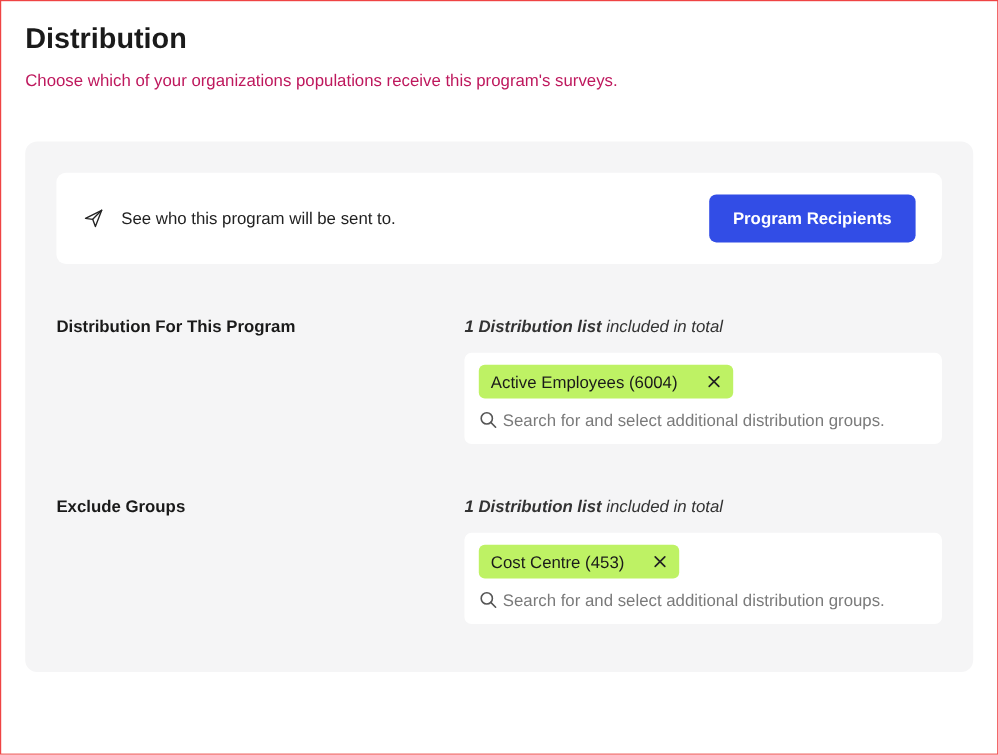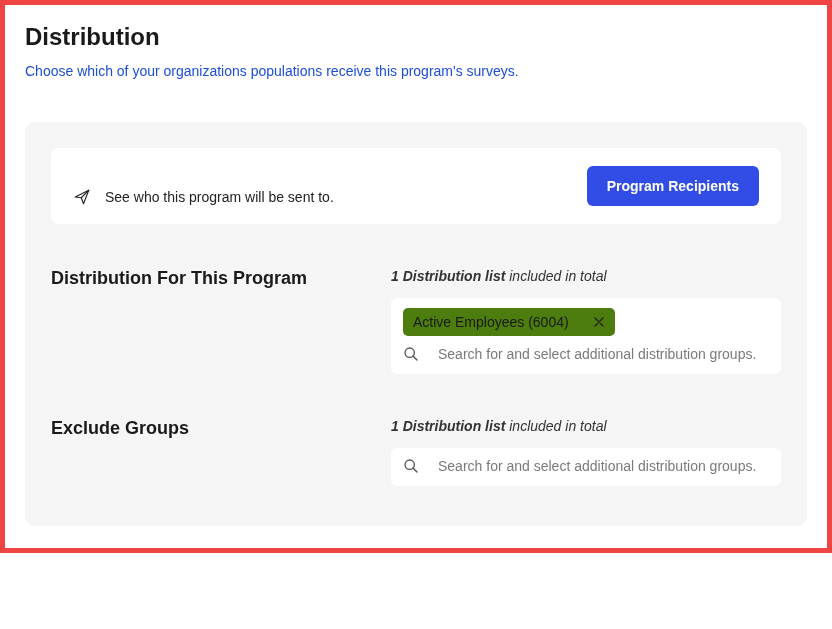--- a/index.html
+++ b/index.html
@@ -8,47 +8,47 @@
       padding: 0;
     }
     body {
       font-family: "Segoe UI", -apple-system, BlinkMacSystemFont, sans-serif;
       color: #1a1a1a;
       background: #fff;
       width: 832px;
       height: 629px;
     }
     .frame {
-      border: 5px solid #ef4444;
+      border: 1px solid #ef4444;
       width: 832px;
-      height: 553px;
+      height: 629px;
       padding: 18px 20px 0 20px;
     }
     .page-title {
       font-size: 24px;
       font-weight: 600;
       margin-bottom: 10px;
     }
     .page-subtitle {
       font-size: 14px;
-      color: #1d4ed8;
+      color: #be185d;
       line-height: 1.5;
       margin-bottom: 40px;
     }
     .panel {
       background: #f5f5f6;
       border-radius: 10px;
       padding: 26px 26px 40px 26px;
     }
     .info-card {
       background: #fff;
       border-radius: 8px;
       padding: 18px 22px;
       display: flex;
-      align-items: flex-end;
+      align-items: center;
       justify-content: space-between;
       margin-bottom: 44px;
     }
     .info-left {
       display: flex;
       align-items: center;
       gap: 14px;
     }
     .info-text {
       font-size: 14px;
@@ -64,21 +64,21 @@
       font-weight: 600;
       cursor: pointer;
     }
     .section-row {
       display: flex;
       gap: 20px;
       margin-bottom: 44px;
     }
     .section-label {
       width: 320px;
-      font-size: 18px;
+      font-size: 14px;
       font-weight: 600;
       padding-top: 0;
     }
     .section-right {
       flex: 1;
     }
     .count-text {
       font-size: 14px;
       color: #333;
       margin-bottom: 14px;
@@ -88,35 +88,35 @@
       font-weight: 600;
     }
     .picker {
       background: #fff;
       border-radius: 6px;
       padding: 10px 12px 12px 12px;
     }
     .chip {
       display: inline-flex;
       align-items: center;
-      background: #4d7c0f;
+      background: #bef264;
       border-radius: 5px;
       padding: 6px 10px;
       font-size: 14px;
       gap: 24px;
       margin-bottom: 10px;
     }
     .chip-close {
       cursor: pointer;
       display: inline-flex;
     }
     .search-row {
       display: flex;
       align-items: center;
-      gap: 19px;
+      gap: 4px;
     }
     .search-input {
       border: none;
       outline: none;
       font-size: 14px;
       color: #333;
       flex: 1;
       background: transparent;
     }
     .search-input::placeholder {
@@ -180,20 +180,28 @@
       </div>
     </div>
 
     <div class="section-row" style="margin-bottom:0;">
       <div class="section-label">Exclude Groups</div>
       <div class="section-right">
         <div class="count-text">
           <b>1 Distribution list</b><span> included in total</span>
         </div>
         <div class="picker">
+          <div class="chip">
+            <span>Cost Centre (453)</span>
+            <span class="chip-close">
+              <svg width="12" height="12" viewBox="0 0 12 12" stroke="#222" stroke-width="1.4" stroke-linecap="round">
+                <path d="M2 2 L10 10 M10 2 L2 10"></path>
+              </svg>
+            </span>
+          </div>
           <div class="search-row">
             <span>
               <svg width="16" height="16" viewBox="0 0 24 24" fill="none" stroke="#555" stroke-width="2" stroke-linecap="round">
                 <circle cx="10" cy="10" r="7"></circle>
                 <path d="M21 21 L15 15"></path>
               </svg>
             </span>
             <input class="search-input" type="text" placeholder="Search for and select additional distribution groups." style="">
           </div>
         </div>

